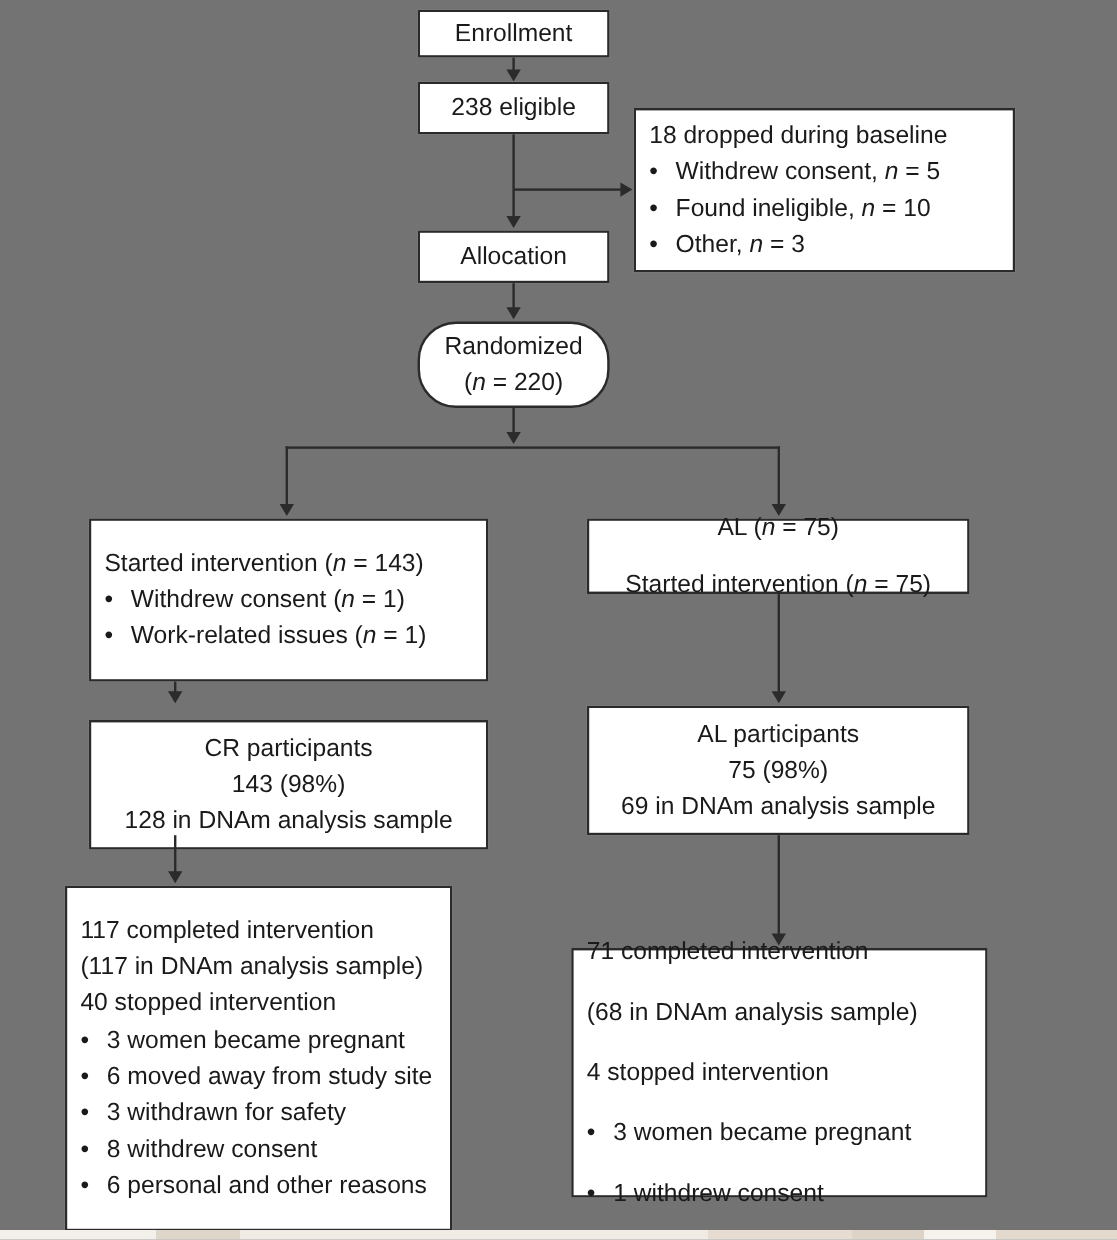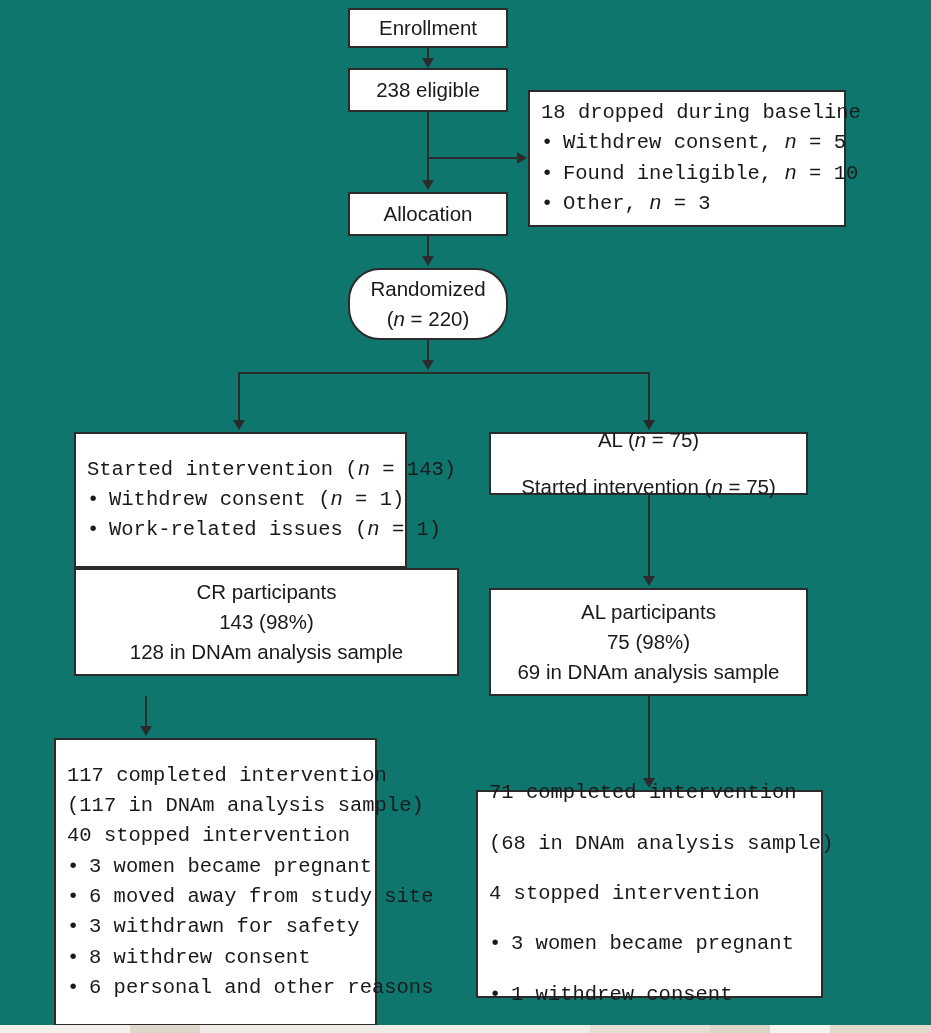--- a/index.html
+++ b/index.html
@@ -9,41 +9,41 @@
     background: #ffffff;
   }
   body {
     font-family: "Liberation Sans", "DejaVu Sans", sans-serif;
     color: #1a1a1a;
   }
   #diagram {
     position: relative;
     width: 931px;
     height: 1033px;
-    background: #0f766e;
+    background: #737373;
     overflow: hidden;
   }
 
   
   .box {
     position: absolute;
     box-sizing: border-box;
     border: 2px solid #2b2b2b;
     background: #ffffff;
     display: flex;
     flex-direction: column;
     justify-content: center;
   }
   .box .line {
     font-size: 20.5px;
     line-height: 1.48;
     white-space: nowrap;
   }
   .ctr .line { text-align: center; }
-  .lft { padding-left: 11px; padding-right: 24px; font-family: Liberation Mono, monospace; }
+  .lft { padding-left: 11px; padding-right: 24px; }
   .lft .line { text-align: left; }
 
   
   .line.center { text-align: center !important; }
 
   
   .bullet {
     display: flex;
     align-items: baseline;
     font-size: 20.5px;
@@ -180,21 +180,21 @@
   <div class="arrow-down" style="left:140px; top:576px;"></div>
 
   <div class="box ctr" style="left:489px; top:432px; width:319px; height:63px;gap:17px;">
     <div class="line"><span>AL (</span><em class="n">n</em><span> = 75)</span></div>
     <div class="line"><span>Started intervention (</span><em class="n">n</em><span> = 75)</span></div>
   </div>
 
   <div class="vline" style="left:648px; top:495px; height:83px;"></div>
   <div class="arrow-down" style="left:643px; top:576px;"></div>
 
-  <div class="box ctr" style="left:74px; top:568px; width:385px; height:108px;">
+  <div class="box ctr" style="left:74px; top:600px; width:333px; height:108px;">
     <div class="line">CR participants</div>
     <div class="line">143 (98%)</div>
     <div class="line">128 in DNAm analysis sample</div>
   </div>
 
   <div class="vline" style="left:145px; top:696px; height:32px;"></div>
   <div class="arrow-down" style="left:140px; top:726px;"></div>
 
   <div class="box ctr" style="left:489px; top:588px; width:319px; height:108px;">
     <div class="line">AL participants</div>

